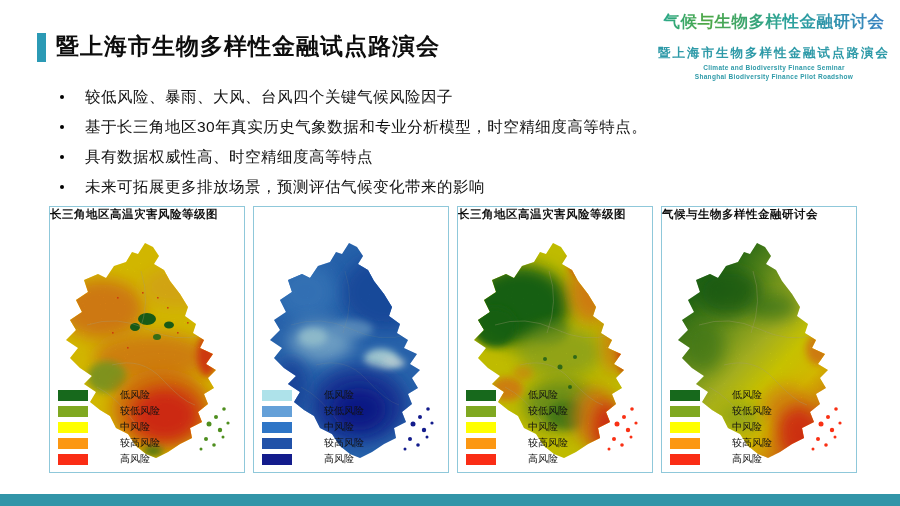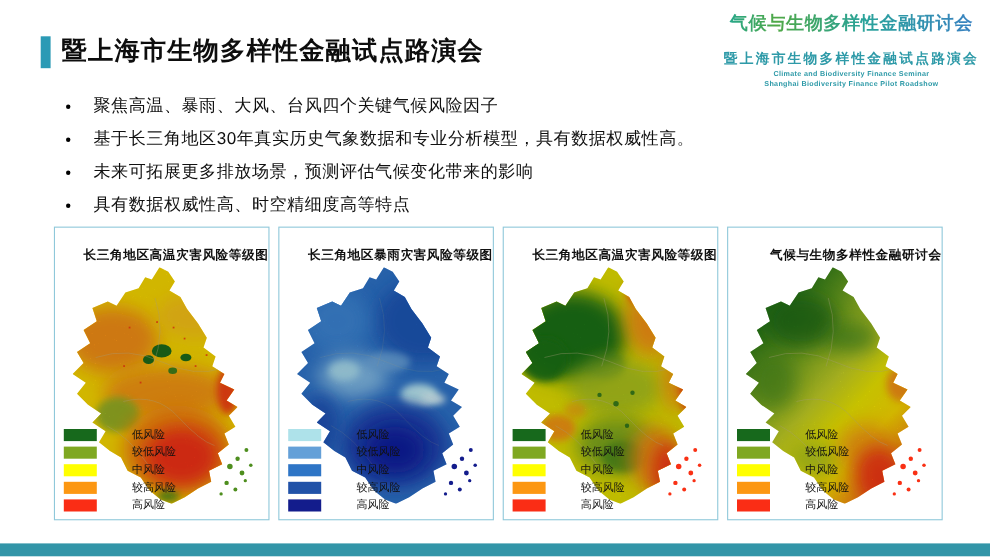--- a/index.html
+++ b/index.html
@@ -14,21 +14,21 @@
            -webkit-background-clip:text;background-clip:text;color:transparent;}
   .logo-l2{font-size:12.5px;font-weight:bold;letter-spacing:2px;color:#2E9AA8;margin-top:15px;white-space:nowrap;}
   .logo-l3,.logo-l4{font-size:6.5px;font-weight:bold;color:#2E9AA8;margin-top:1px;letter-spacing:.3px;}
   .logo-l3{margin-top:4px;}
   .bullets{position:absolute;left:60px;top:86px;width:680px;}
   .bullet{display:flex;align-items:flex-start;height:30px;}
   .bullet .dot{width:4px;height:4px;border-radius:50%;background:#000;margin:9px 21px 0 0;flex:none;}
   .bullet .btxt{font-size:15.5px;line-height:21px;letter-spacing:.5px;white-space:nowrap;}
   .panels{position:absolute;left:49px;top:206px;display:flex;gap:8px;}
   .panel{width:194px;height:265px;border:1px solid #8FC8DA;background:#fff;position:relative;}
-  .panel-title{position:absolute;top:17px;left:0;right:0;text-align:right;font-size:11.5px;
+  .panel-title{position:absolute;top:0;left:0;right:0;text-align:left;font-size:11.5px;
                font-weight:bold;letter-spacing:.5px;white-space:nowrap;}
   .map{position:absolute;left:1px;top:30px;width:192px;height:230px;}
   .legend{position:absolute;left:8px;bottom:5px;z-index:3;}
   .legend-row{display:flex;align-items:center;height:16px;gap:23px;}
   .legend-swatch{width:30px;height:11px;margin-right:9px;flex:none;}
   .legend-label{font-size:10px;color:#111;white-space:nowrap;}
   .footer-bar{position:absolute;left:0;bottom:0;width:900px;height:12px;background:#3295A8;}
 </style>
 </head>
 <body>
@@ -85,33 +85,33 @@
 <div class="logo">
   <div class="logo-l1">气候与生物多样性金融研讨会</div>
   <div class="logo-l2">暨上海市生物多样性金融试点路演会</div>
   <div class="logo-l3">Climate and Biodiversity Finance Seminar</div>
   <div class="logo-l4">Shanghai Biodiversity Finance Pilot Roadshow</div>
 </div>
 
 <div class="bullets">
   <div class="bullet">
     <span class="dot"></span>
-    <span class="btxt">聚焦高温、暴雨、大风、台风四个关键气候风险因子</span>
+    <span class="btxt">较低风险、暴雨、大风、台风四个关键气候风险因子</span>
   </div>
   <div class="bullet">
     <span class="dot"></span>
-    <span class="btxt">基于长三角地区30年真实历史气象数据和专业分析模型，具有数据权威性高。</span>
+    <span class="btxt">基于长三角地区30年真实历史气象数据和专业分析模型，时空精细度高等特点。</span>
+  </div>
+  <div class="bullet">
+    <span class="dot"></span>
+    <span class="btxt">具有数据权威性高、时空精细度高等特点</span>
   </div>
   <div class="bullet">
     <span class="dot"></span>
     <span class="btxt">未来可拓展更多排放场景，预测评估气候变化带来的影响</span>
-  </div>
-  <div class="bullet">
-    <span class="dot"></span>
-    <span class="btxt">具有数据权威性高、时空精细度高等特点</span>
   </div>
 </div>
 
 <div class="panels">
 
   <div class="panel">
     <div class="panel-title">长三角地区高温灾害风险等级图</div>
     <svg class="map" viewBox="0 0 180 230">
       <g clip-path="url(#rclip)">
         <rect width="180" height="230" fill="#FFDF00"></rect>
@@ -160,21 +160,20 @@
           <span class="legend-label">较高风险</span>
         </div>
       <div class="legend-row">
           <span class="legend-swatch" style="background: rgb(250, 45, 21);"></span>
           <span class="legend-label">高风险</span>
         </div>
     </div>
   </div>
 
   <div class="panel">
-    <div class="panel-title">长三角地区暴雨灾害风险等级图</div>
     <svg class="map" viewBox="0 0 180 230">
       <g clip-path="url(#rclip)">
         <rect width="180" height="230" fill="#2E73C8"></rect>
         <ellipse cx="125" cy="55" rx="45" ry="38" fill="#1D55B4" filter="url(#soft)" opacity=".95"></ellipse>
         <ellipse cx="45" cy="55" rx="30" ry="28" fill="#3E86D4" filter="url(#soft)" opacity=".9"></ellipse>
         <ellipse cx="60" cy="105" rx="32" ry="20" fill="#7FB8E4" filter="url(#soft)"></ellipse>
         <ellipse cx="52" cy="100" rx="14" ry="9" fill="#A9DCEE" filter="url(#soft2)" opacity=".95"></ellipse>
         <ellipse cx="92" cy="92" rx="20" ry="9" fill="#6FA8DC" filter="url(#soft2)" opacity=".8"></ellipse>
         <ellipse cx="120" cy="122" rx="17" ry="10" fill="#BFECF4" filter="url(#soft2)"></ellipse>
         <ellipse cx="132" cy="126" rx="12" ry="5" fill="#DFF6F8" filter="url(#soft2)" opacity=".95"></ellipse>

